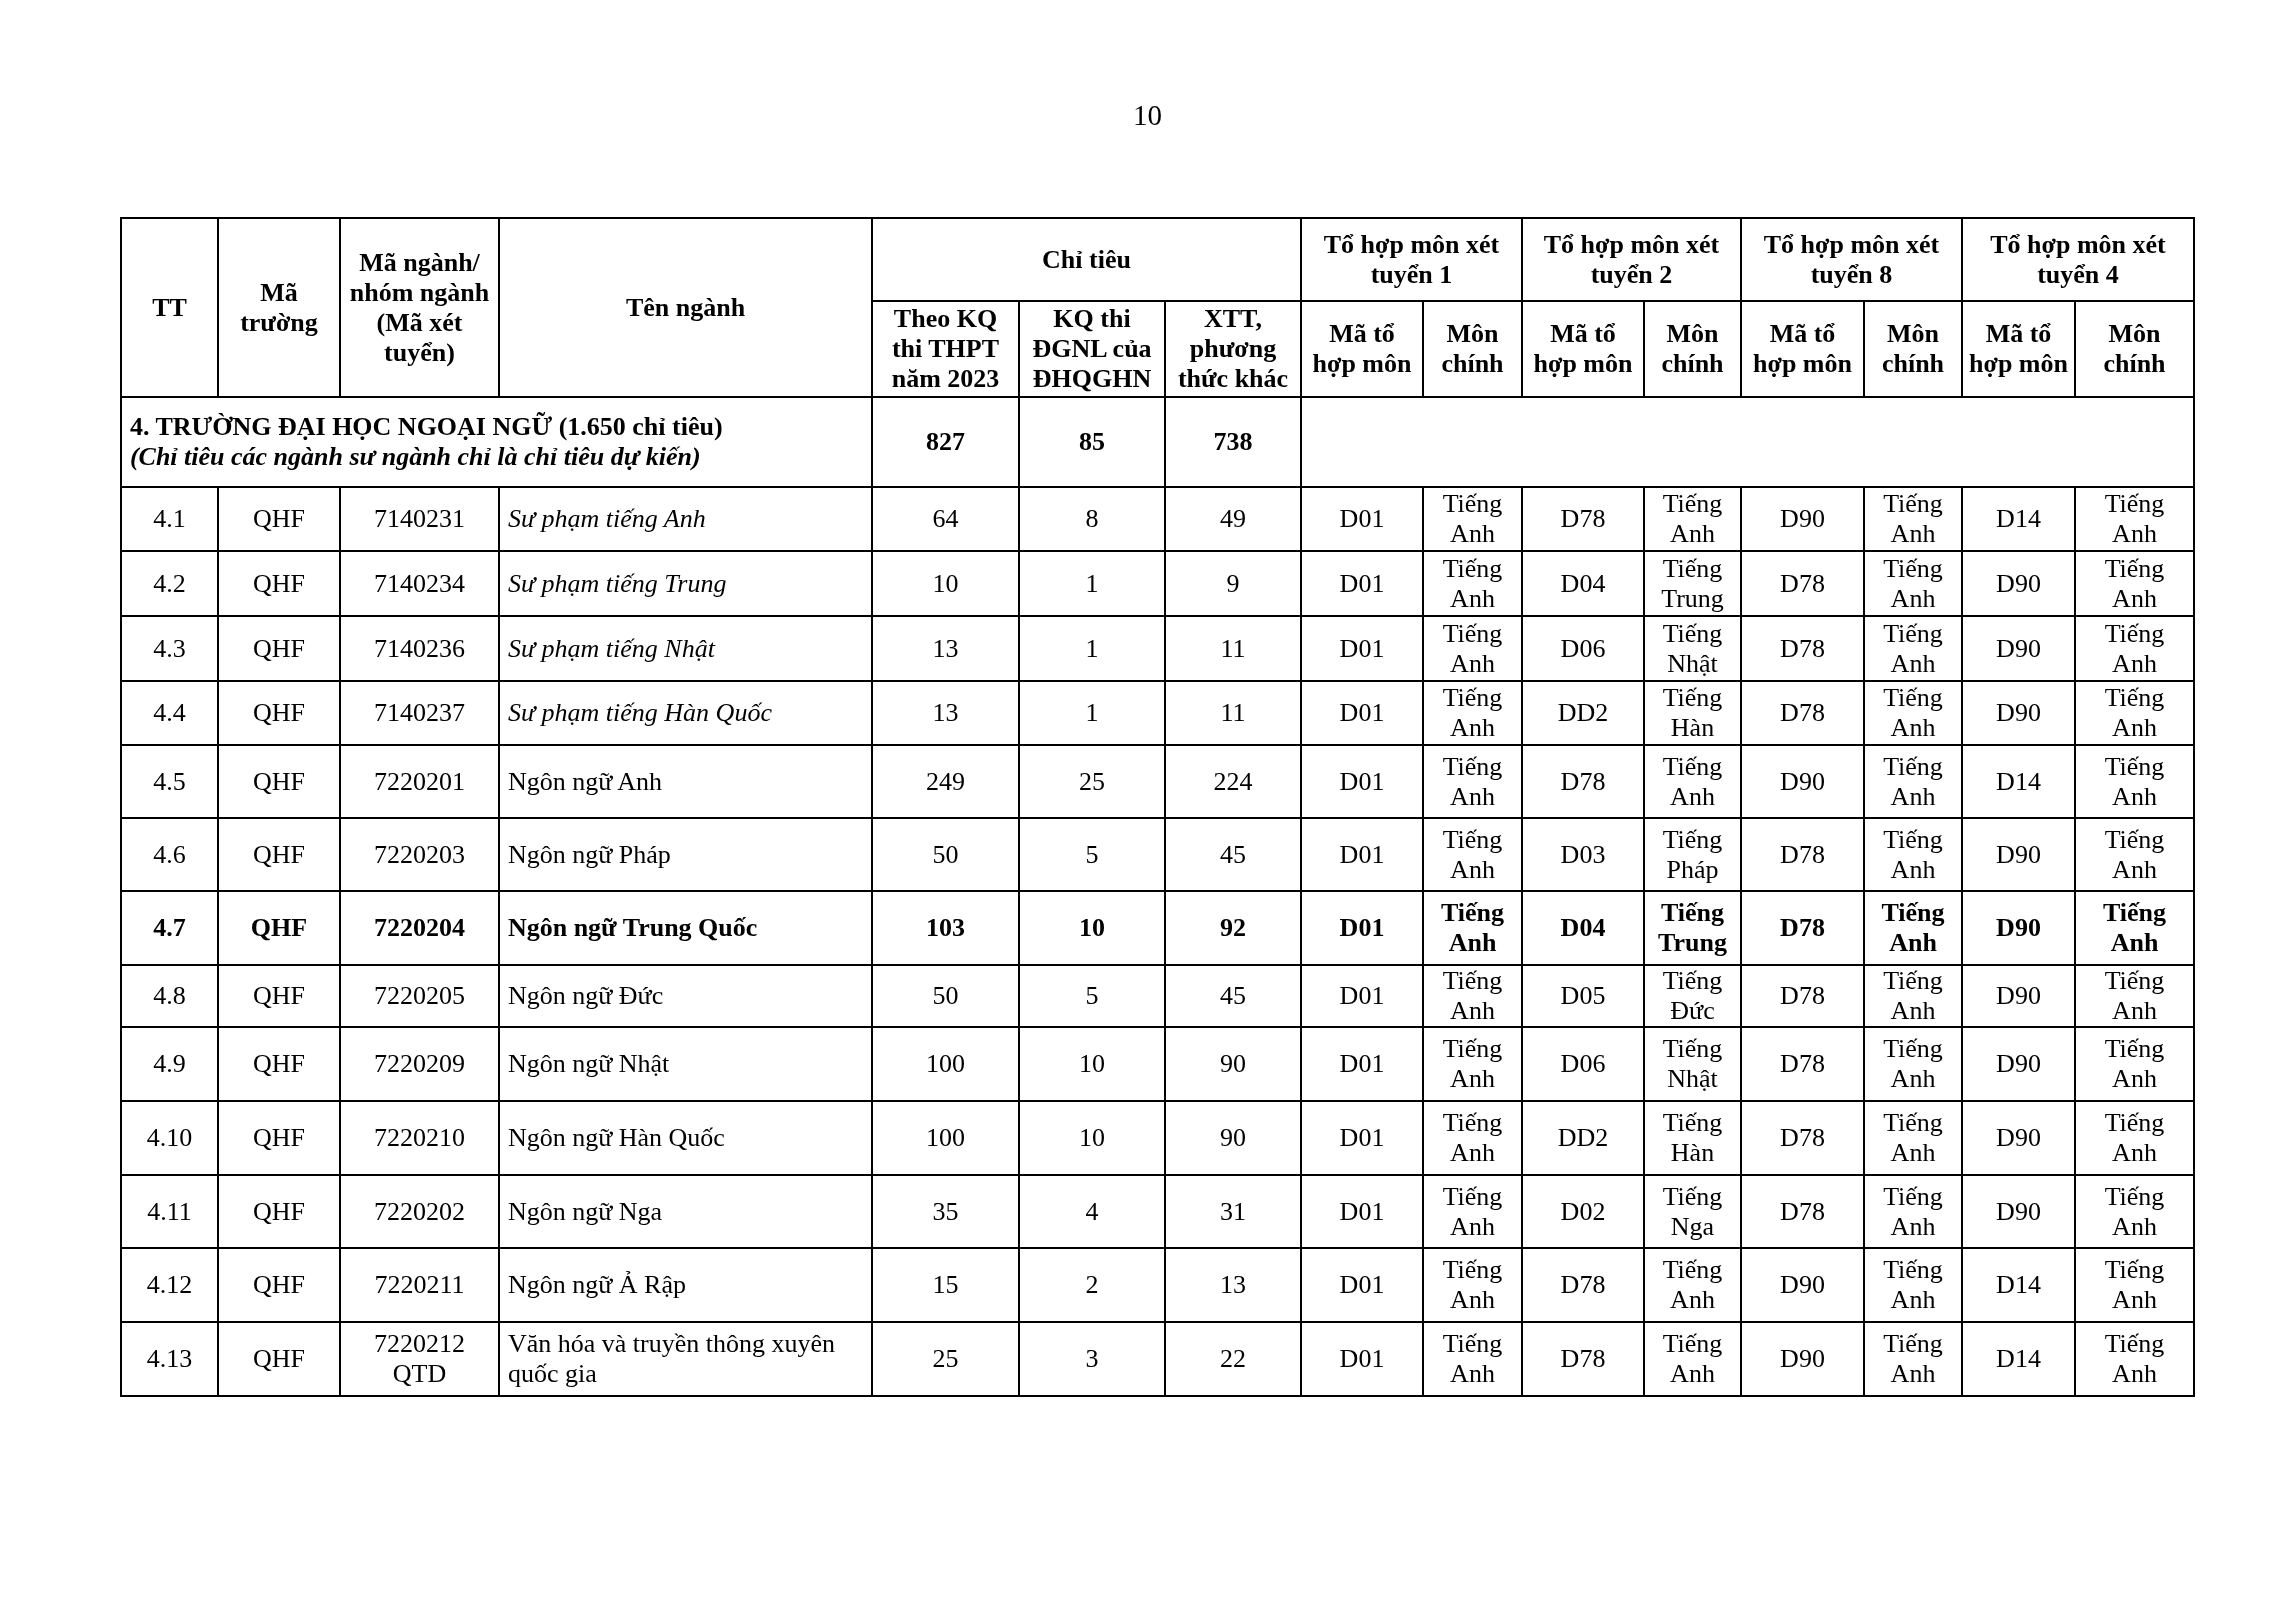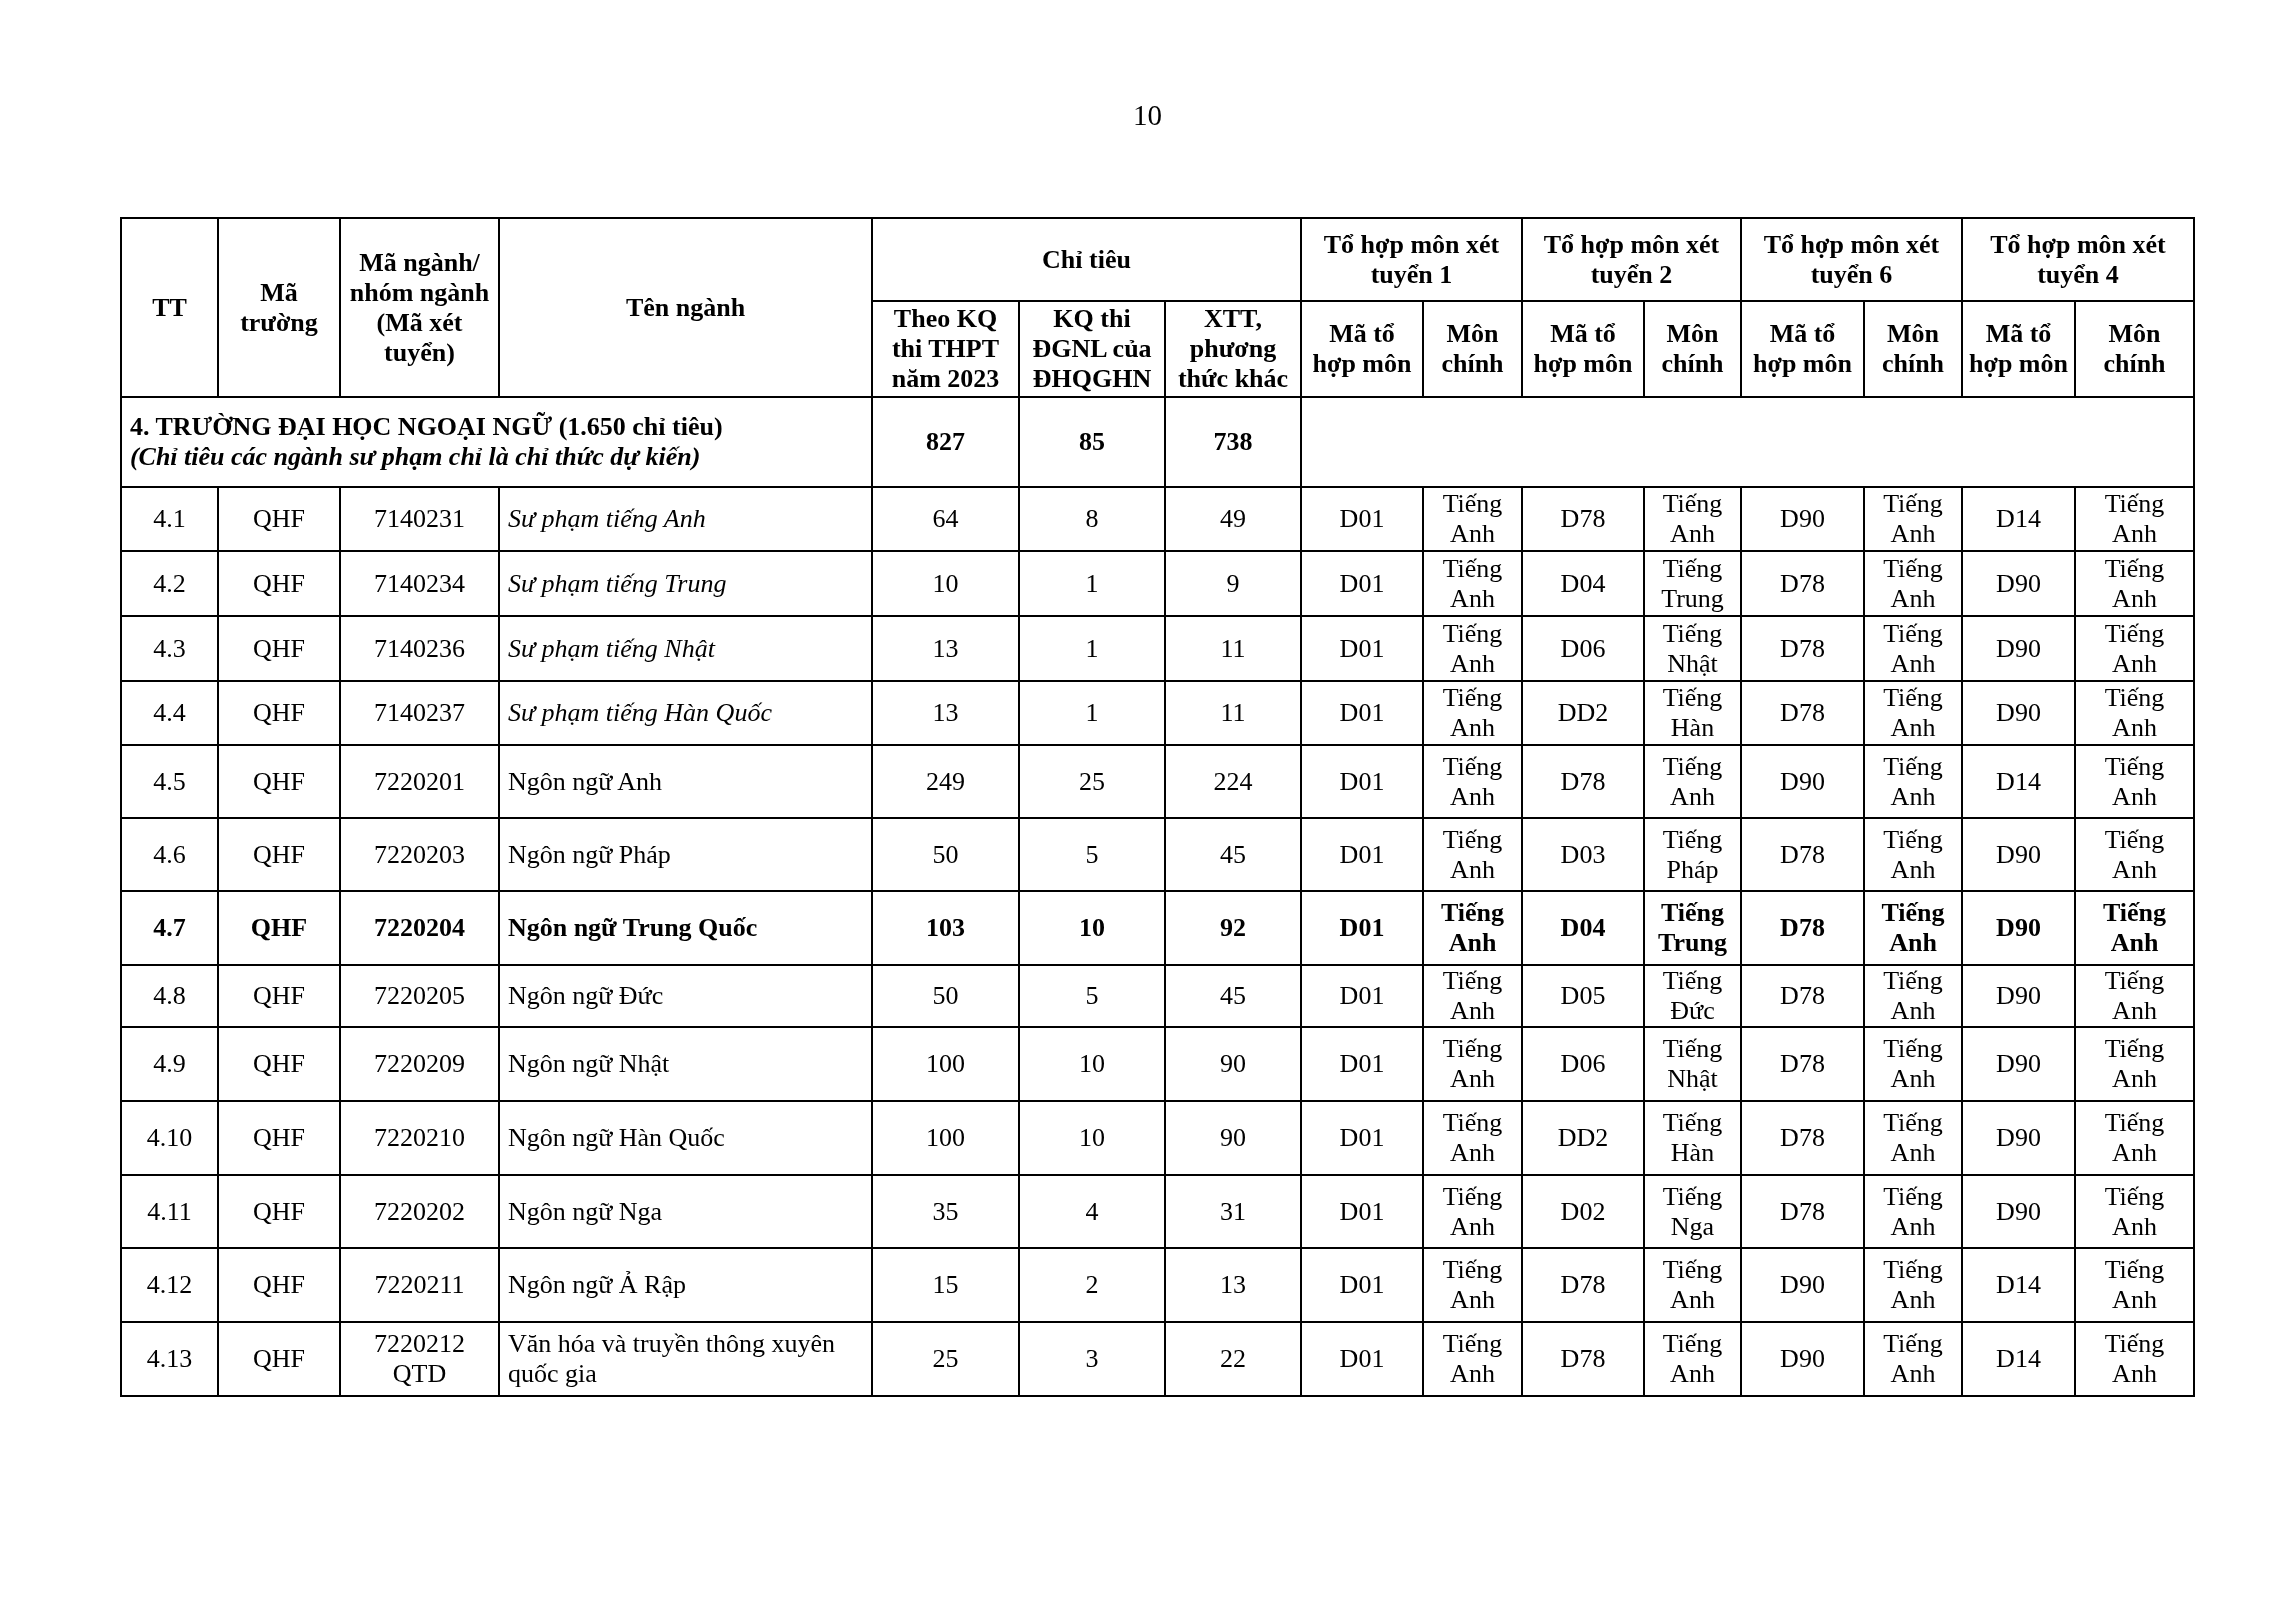--- a/index.html
+++ b/index.html
@@ -45,42 +45,42 @@
   </colgroup>
   <thead>
     <tr class="h1">
       <th rowspan="2">TT</th>
       <th rowspan="2">Mã trường</th>
       <th rowspan="2">Mã ngành/ nhóm ngành (Mã xét tuyển)</th>
       <th rowspan="2">Tên ngành</th>
       <th colspan="3">Chỉ tiêu</th>
       <th colspan="2">Tổ hợp môn xét tuyển 1</th>
       <th colspan="2">Tổ hợp môn xét tuyển 2</th>
-      <th colspan="2">Tổ hợp môn xét tuyển 6</th>
+      <th colspan="2">Tổ hợp môn xét tuyển 8</th>
       <th colspan="2">Tổ hợp môn xét tuyển 4</th>
     </tr>
     <tr class="h2">
       <th>Theo KQ thi THPT năm 2023</th>
       <th>KQ thi ĐGNL của ĐHQGHN</th>
       <th>XTT, phương thức khác</th>
       <th>Mã tổ hợp môn</th>
       <th>Môn chính</th>
       <th>Mã tổ hợp môn</th>
       <th>Môn chính</th>
       <th>Mã tổ hợp môn</th>
       <th>Môn chính</th>
       <th>Mã tổ hợp môn</th>
       <th>Môn chính</th>
     </tr>
   </thead>
   <tbody id="table-body">
     <tr class="sec">
       <td colspan="4" class="tl">
         <span class="section-title">4. TRƯỜNG ĐẠI HỌC NGOẠI NGỮ (1.650 chỉ tiêu)</span>
-        <span class="section-note">(Chỉ tiêu các ngành sư phạm chỉ là chỉ thức dự kiến)</span>
+        <span class="section-note">(Chỉ tiêu các ngành sư ngành chỉ là chỉ tiêu dự kiến)</span>
       </td>
       <td class="bold">827</td>
       <td class="bold">85</td>
       <td class="bold">738</td>
       <td colspan="8"></td>
     </tr>
   <tr style="height: 64px;">
         <td>4.1</td>
         <td>QHF</td>
         <td>7140231</td>

